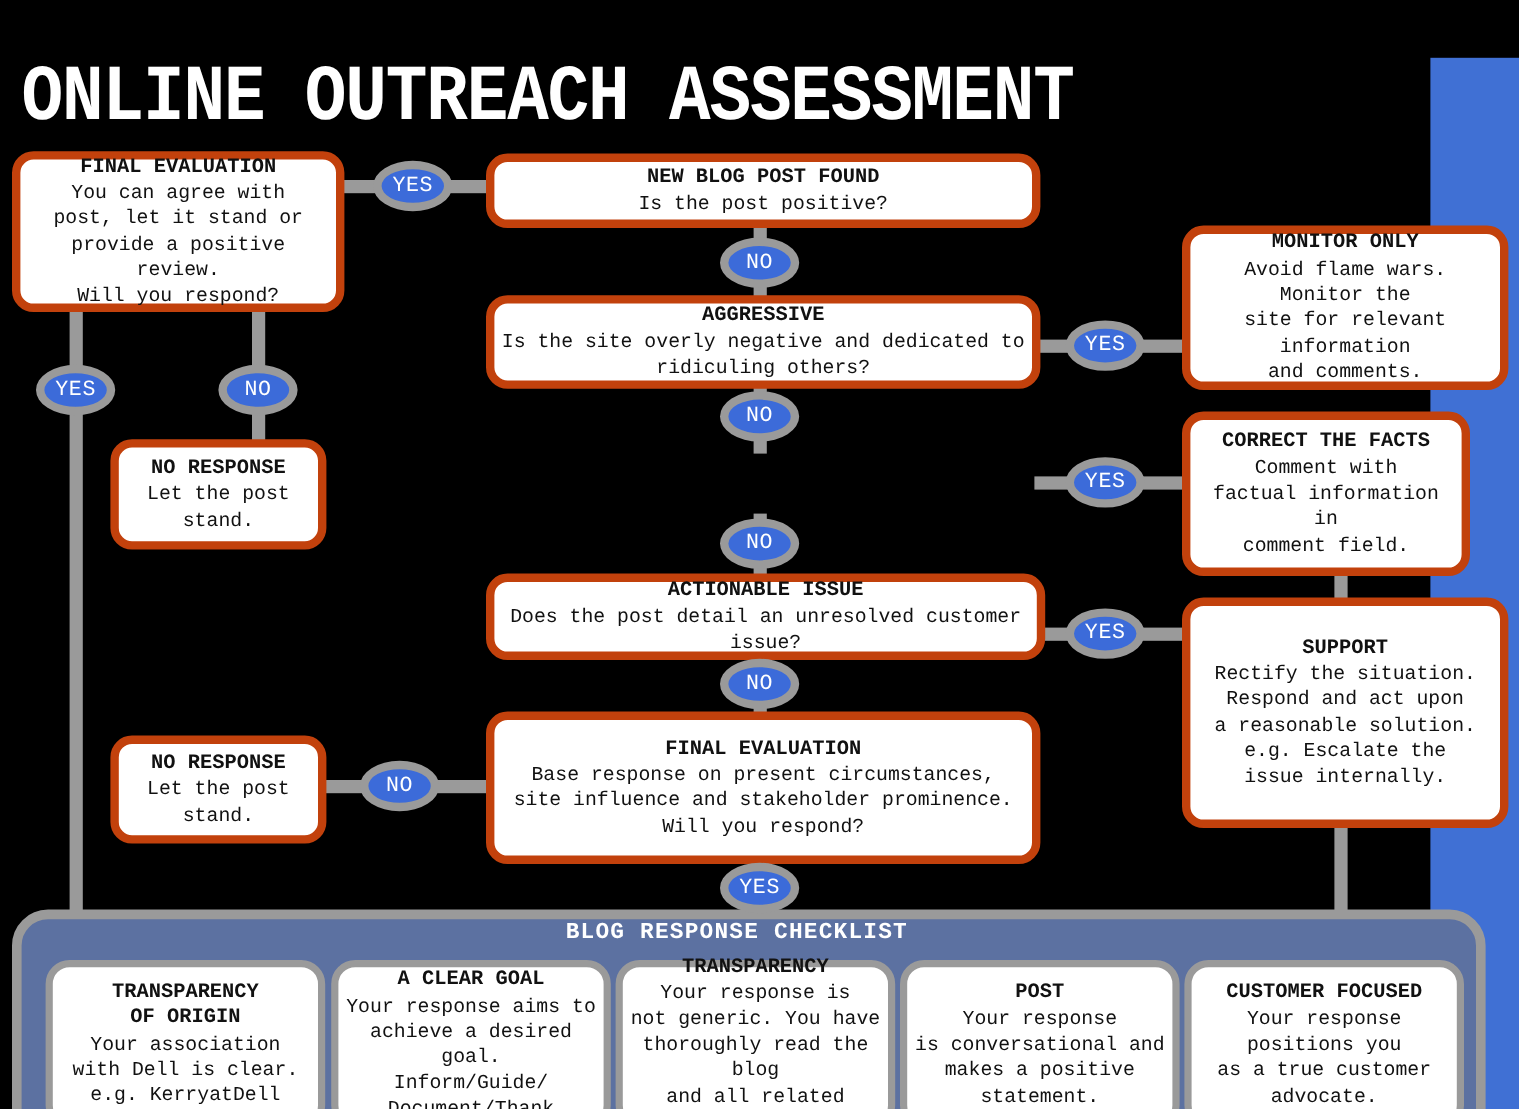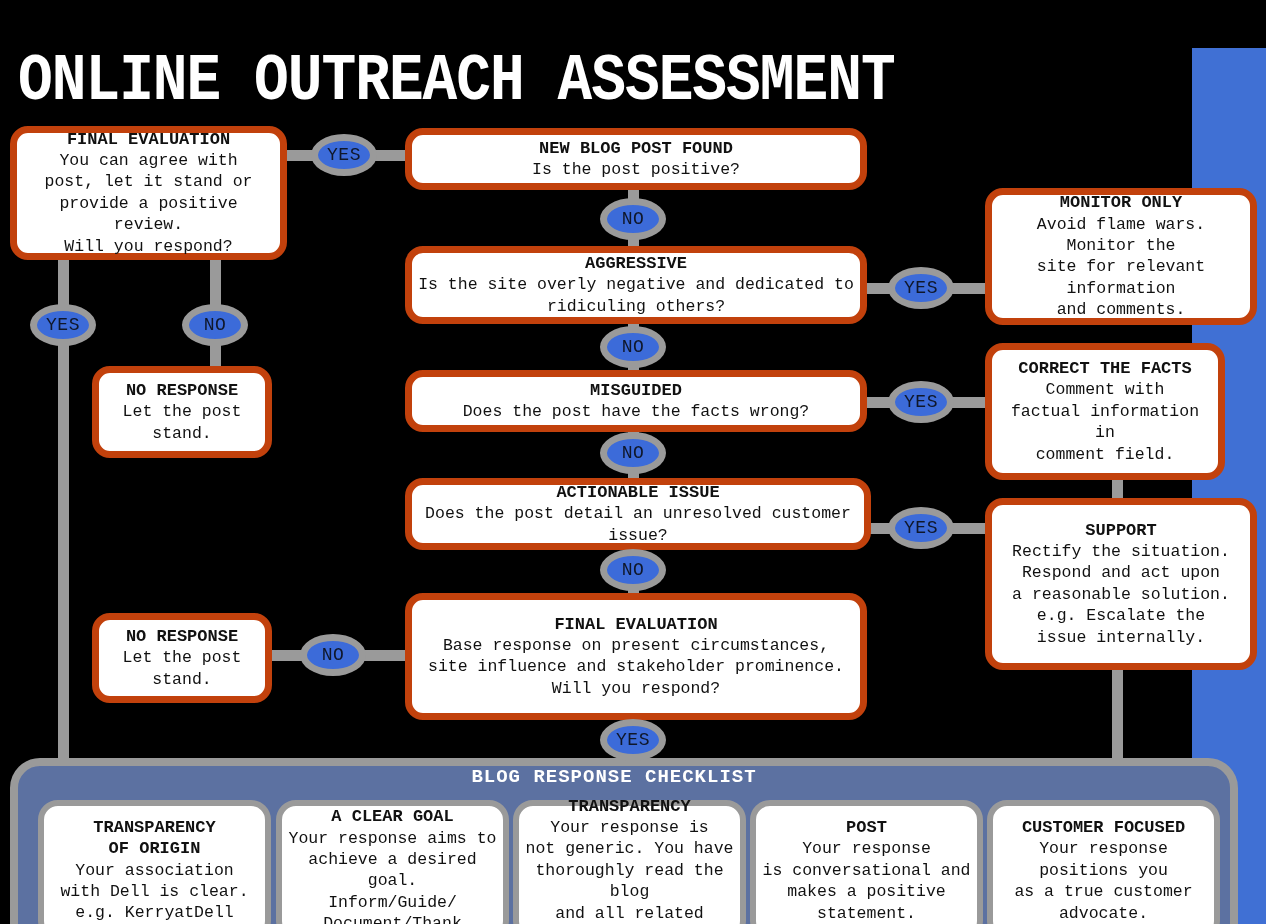--- a/index.html
+++ b/index.html
@@ -20,21 +20,21 @@
     box-sizing:border-box;display:flex;flex-direction:column;justify-content:center;
     align-items:center;text-align:center;z-index:2;padding:2px 6px;
   }
   .node-title{font-weight:bold;font-size:17px;color:#111;line-height:1.25;white-space:pre-line;}
   .node-body{font-size:16.5px;color:#111;line-height:1.3;white-space:pre-line;}
   .oval{
     position:absolute;width:66px;height:42px;background:#3c6bd9;border:7px solid #9a9a9a;
     border-radius:50%;box-sizing:border-box;display:flex;align-items:center;justify-content:center;
     z-index:3;
   }
-  .oval span{color:#0f172a;font-size:18px;letter-spacing:.5px;}
+  .oval span{color:#ffffff;font-size:18px;letter-spacing:.5px;}
   .panel{
     position:absolute;left:10px;top:710px;width:1228px;height:197px;background:#5c71a1;
     border:8px solid #9a9a9a;border-radius:30px;box-sizing:border-box;z-index:2;
   }
   .panel-title{
     position:absolute;left:0;top:718px;width:1228px;text-align:center;color:#fff;
     font-size:19px;font-weight:bold;letter-spacing:1px;z-index:3;
   }
   .check{
     position:absolute;background:#fff;border:6px solid #9a9a9a;border-radius:20px;
@@ -80,24 +80,20 @@
     <div class="node-title">NEW BLOG POST FOUND</div>
     <div class="node-body">Is the post positive?</div>
   </div>
 
   <div class="node" style="left:405px;top:198px;width:462px;height:78px;">
     <div class="node-title">AGGRESSIVE</div>
     <div class="node-body">Is the site overly negative and dedicated to
 ridiculing others?</div>
   </div>
 
-  <div class="node" style="left:405px;top:322px;width:462px;height:62px;">
-    <div class="node-title">MISGUIDED</div>
-    <div class="node-body">Does the post have the facts wrong?</div>
-  </div>
 
   <div class="node" style="left:405px;top:430px;width:466px;height:72px;">
     <div class="node-title">ACTIONABLE ISSUE</div>
     <div class="node-body">Does the post detail an unresolved customer issue?</div>
   </div>
 
   <div class="node" style="left:405px;top:545px;width:462px;height:127px;">
     <div class="node-title">FINAL EVALUATION</div>
     <div class="node-body">Base response on present circumstances,
 site influence and stakeholder prominence.
@@ -111,21 +107,21 @@
 and comments.</div>
   </div>
 
   <div class="node" style="left:985px;top:295px;width:240px;height:137px;justify-content:center;">
     <div class="node-title">CORRECT THE FACTS</div>
     <div class="node-body">Comment with
 factual information in
 comment field.</div>
   </div>
 
-  <div class="node" style="left:985px;top:450px;width:272px;height:172px;">
+  <div class="node" style="left:985px;top:450px;width:272px;height:192px;">
     <div class="node-title">SUPPORT</div>
     <div class="node-body">Rectify the situation.
 Respond and act upon
 a reasonable solution.
 e.g. Escalate the
 issue internally.</div>
   </div>
 
   <div class="node" style="left:92px;top:318px;width:180px;height:92px;">
     <div class="node-title">NO RESPONSE</div>

